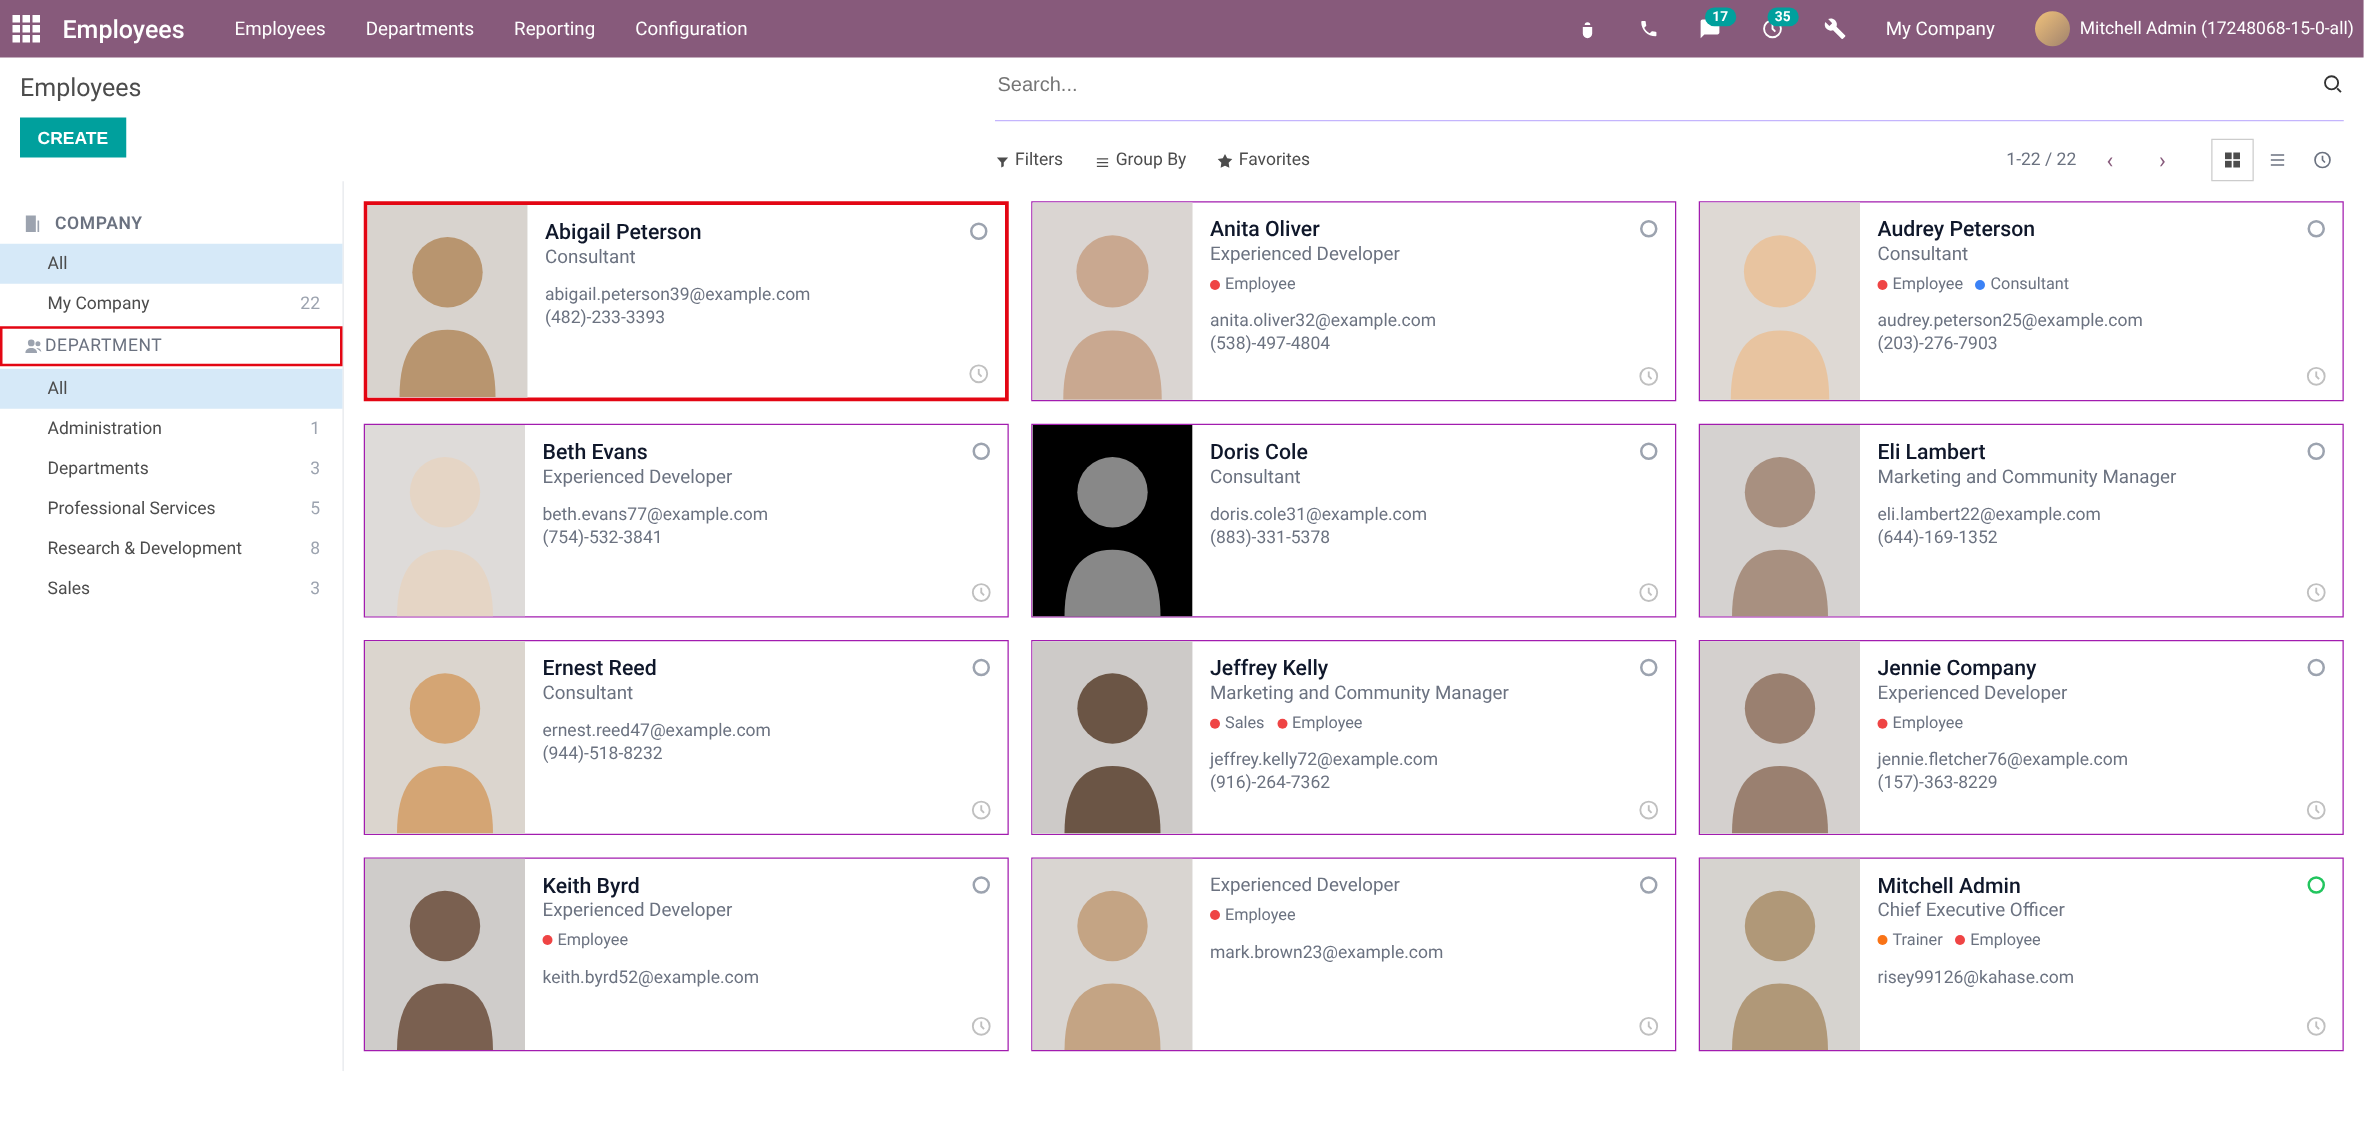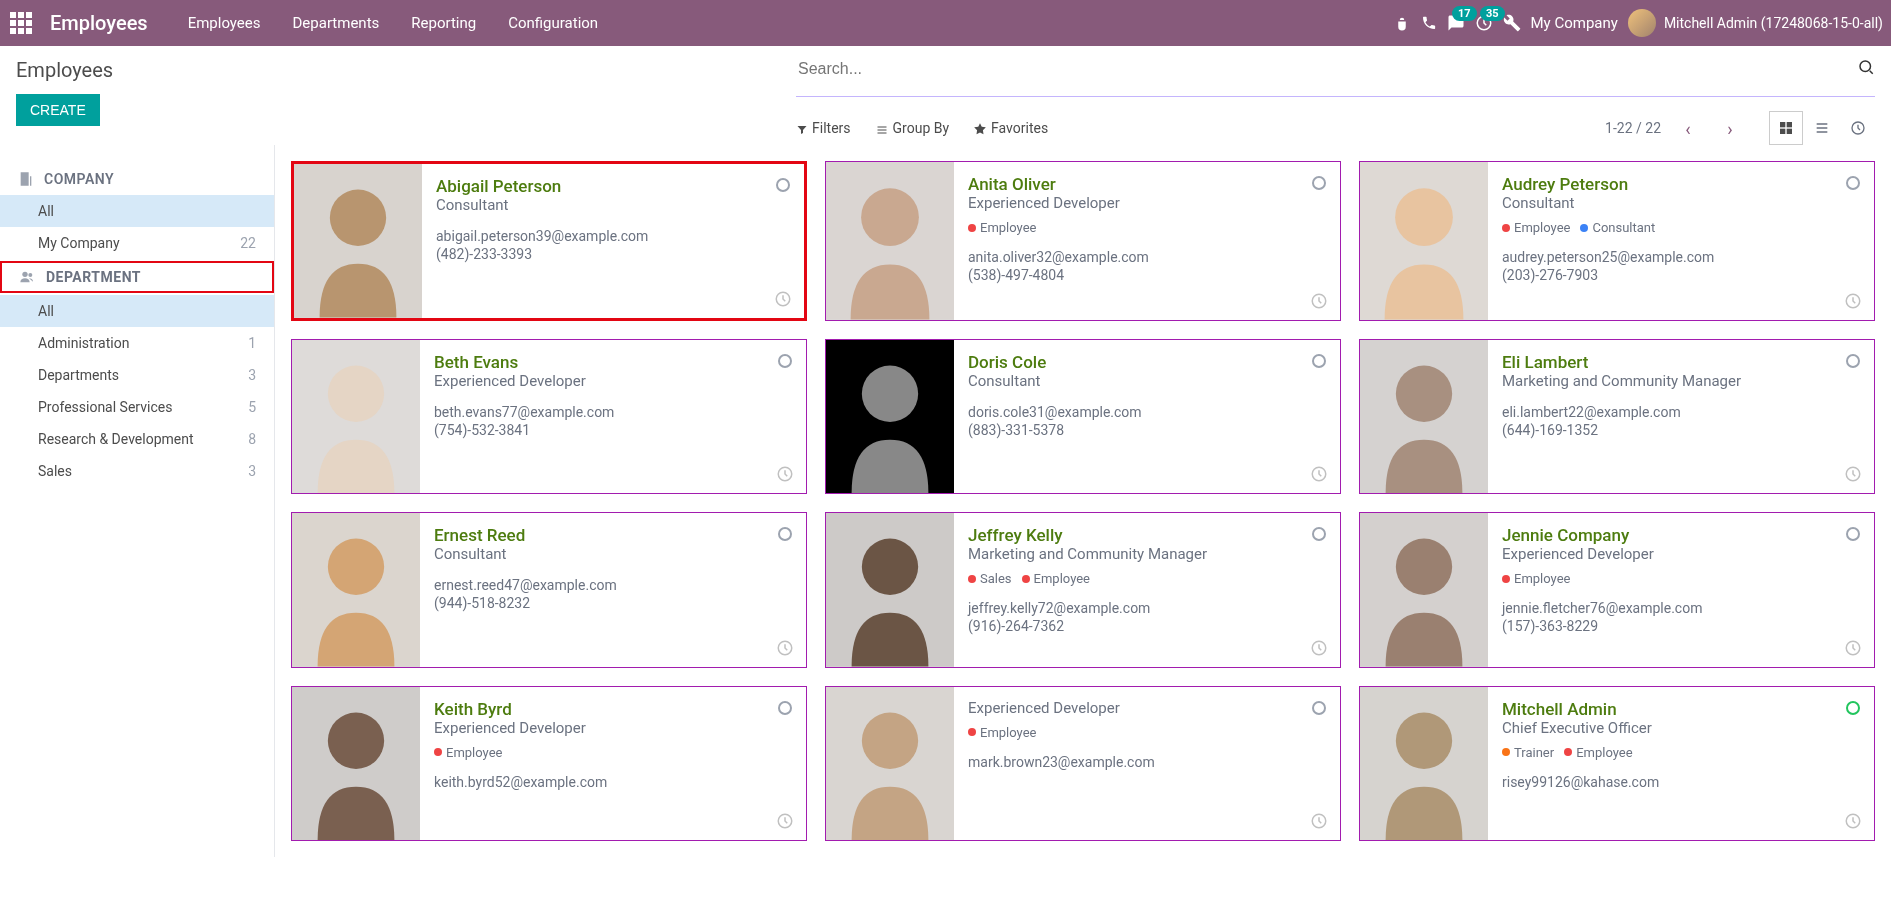--- a/index.html
+++ b/index.html
@@ -6,63 +6,63 @@
 body { font-family: -apple-system, BlinkMacSystemFont, "Segoe UI", Roboto, sans-serif; font-size: 14px; color: #374151; background: #fff; }
 
 
 .topnav { background: #875A7B; color: #fff; display: flex; align-items: center; height: 46px; padding: 0 8px; }
 .topnav .apps-icon { width: 26px; height: 26px; display: flex; flex-wrap: wrap; gap: 2px; padding: 2px; margin-right: 16px; cursor: pointer; }
 .topnav .apps-icon span { width: 6px; height: 6px; background: #fff; }
 .topnav .brand { font-size: 20px; font-weight: 500; margin-right: 40px; }
 .topnav .menu { display: flex; gap: 32px; }
 .topnav .menu a { color: #fff; text-decoration: none; font-size: 15px; cursor: pointer; }
 .topnav .spacer { flex: 1; }
-.topnav .right { display: flex; align-items: center; gap: 10px; }
+.topnav .right { display: flex; align-items: center; gap: 32px; }
 .topnav .right .icon { position: relative; cursor: pointer; color: #fff; }
 .topnav .badge { position: absolute; top: -8px; right: -12px; background: #00A09D; color: #fff; border-radius: 10px; font-size: 11px; padding: 1px 6px; font-weight: bold; }
 .topnav .company { color: #fff; font-size: 15px; cursor: pointer; }
 .topnav .user { display: flex; align-items: center; gap: 8px; color: #fff; cursor: pointer; }
 .topnav .avatar-sm { width: 28px; height: 28px; border-radius: 50%; background: linear-gradient(135deg,#f0c27b,#a0826d); }
 
 
 .controlbar { display: flex; padding: 12px 16px 0 16px; }
 .controlbar .left { width: 780px; }
 .controlbar .right { flex: 1; }
 .page-title { font-size: 20px; color: #4c4c4c; margin-bottom: 12px; }
-.create-btn { background: #00A09D; color: #fff; border: none; padding: 8px 14px; font-size: 14px; font-weight: normal; cursor: pointer; }
+.create-btn { background: #00A09D; color: #fff; border: none; padding: 8px 14px; font-size: 14px; font-weight: bold; cursor: pointer; }
 .search-wrap { border-bottom: 1px solid #c4b5fd; display: flex; align-items: flex-start; padding-bottom: 16px; margin-bottom: 14px; }
 .search-input { flex: 1; border: none; outline: none; font-size: 16px; background: transparent; padding: 2px; }
 .search-wrap .search-icon { cursor: pointer; }
 .toolbar { display: flex; align-items: center; gap: 24px; color: #4c4c4c; }
 .toolbar .tool { cursor: pointer; display: flex; align-items: flex-end; gap: 4px; }
 .toolbar .spacer2 { flex: 1; }
 .pager { display: flex; align-items: center; gap: 12px; color: #6b7280; }
 .pager-btn { width: 30px; height: 30px; display: flex; align-items: center; justify-content: center; cursor: pointer; color: #875A7B; font-size: 18px; }
 .view-switch { display: flex; align-items: center; gap: 2px; }
 .view-btn { width: 34px; height: 34px; border: 1px solid transparent; display: flex; align-items: center; justify-content: center; cursor: pointer; color: #6b7280; }
 .view-btn.active { border: 1px solid #ccc; background: #fff; }
 
 
 .main { display: flex; }
 .sidebar { width: 275px; border-right: 1px solid #e5e7eb; padding-top: 18px; }
 .side-header { display: flex; align-items: center; gap: 10px; padding: 8px 18px; color: #6b7280; font-weight: 600; letter-spacing: 0.5px; font-size: 14px; }
 .side-item { display: flex; justify-content: space-between; padding: 8px 18px 8px 38px; cursor: pointer; color: #4c4c4c; }
 .side-item.active { background: #d6e9f8; }
 .side-item .count { color: #9ca3af; }
 .dept-header { border: 2px solid #e30613; padding: 6px 16px; margin: 2px 0; }
-.dept-header-inner { display: flex; align-items: center; gap: 10px; color: #6b7280; font-weight: 700; letter-spacing: 0.5px; text-align: center; }
+.dept-header-inner { display: flex; align-items: center; color: #6b7280; font-weight: 400; letter-spacing: 0.5px; text-align: center; }
 
 .content { flex: 1; padding: 16px; }
 .grid { display: grid; grid-template-columns: repeat(3, 1fr); gap: 18px; }
 .card { display: flex; border: 1px solid #a21caf; background: #fff; position: relative; min-height: 148px; }
 .card.highlight { border: 3px solid #e30613; }
 .card-img { width: 128px; min-height: 146px; background: #ddd; flex-shrink: 0; display: flex; align-items: center; justify-content: center; }
 .card-img svg { width: 100%; height: 100%; }
 .card-body { flex: 1; padding: 12px 14px; position: relative; }
-.card-name { font-size: 17px; color: #4d7c0f; font-weight: 500; }
+.card-name { font-size: 17px; color: #0f172a; font-weight: 500; }
 .card-title { color: #6b7280; font-size: 15px; margin-bottom: 8px; }
 .card-tags { display: flex; gap: 10px; margin-bottom: 4px; }
 .tag { display: flex; align-items: center; gap: 4px; font-size: 13px; color: #6b7280; }
 .dot { width: 8px; height: 8px; border-radius: 50%; }
 .dot.red { background: #ef4444; }
 .dot.orange { background: #f97316; }
 .dot.blue { background: #3b82f6; }
 .card-email { color: #6b7280; font-size: 14px; margin-top: 14px; }
 .card-phone { color: #6b7280; font-size: 14px; margin-top: 2px; }
 .card-status { position: absolute; top: 14px; right: 14px; width: 14px; height: 14px; border: 2px solid #9ca3af; border-radius: 50%; cursor: pointer; }

